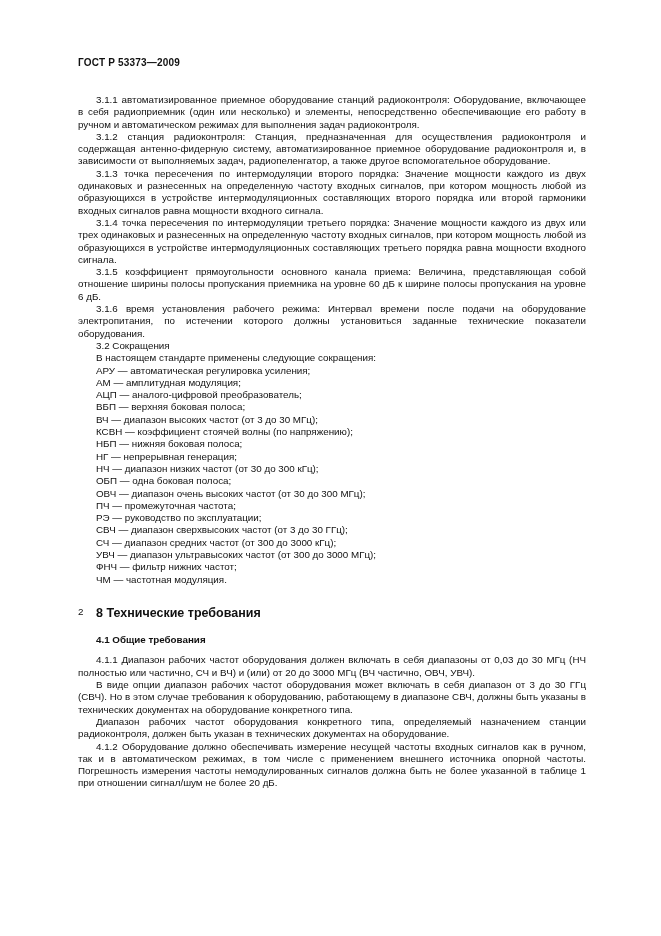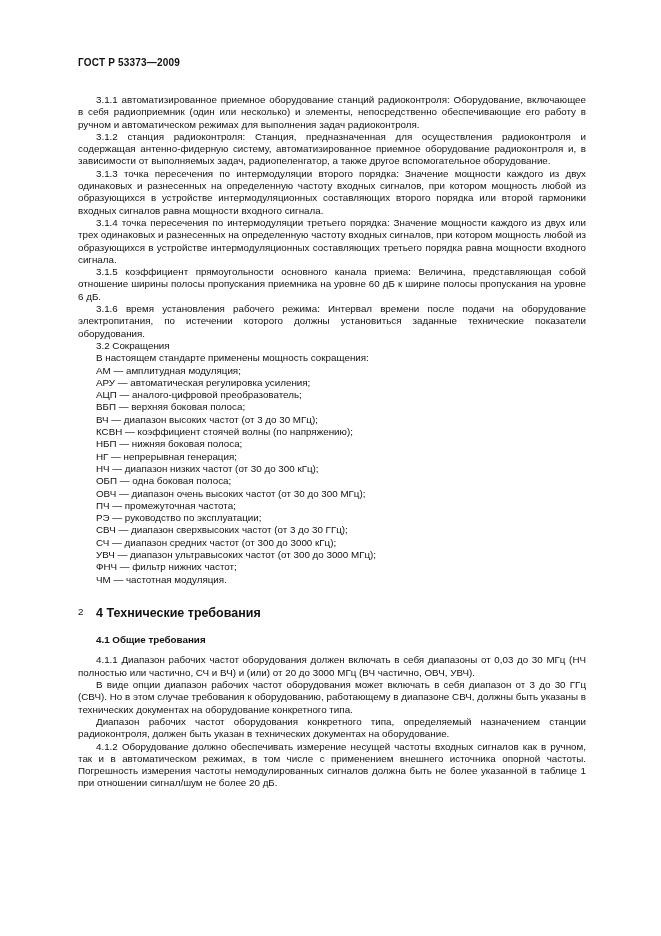--- a/index.html
+++ b/index.html
@@ -79,44 +79,44 @@
       <span class="bold">3.1.5 коэффициент прямоугольности основного канала приема:</span>
       <span>Величина, представляющая собой отношение ширины полосы пропускания приемника на уровне 60 дБ к ширине полосы пропускания на уровне 6 дБ.</span>
     </p>
 
     <p class="para">
       <span class="bold">3.1.6 время установления рабочего режима:</span>
       <span>Интервал времени после подачи на оборудование электропитания, по истечении которого должны установиться заданные технические показатели оборудования.</span>
     </p>
 
     <p class="para bold">3.2 Сокращения</p>
-    <p class="para">В настоящем стандарте применены мощность сокращения:</p>
+    <p class="para">В настоящем стандарте применены следующие сокращения:</p>
 
     <div>
+      <div class="abbr-line">АРУ — автоматическая регулировка усиления;</div>
       <div class="abbr-line">АМ — амплитудная модуляция;</div>
-      <div class="abbr-line">АРУ — автоматическая регулировка усиления;</div>
       <div class="abbr-line">АЦП — аналого-цифровой преобразователь;</div>
       <div class="abbr-line">ВБП — верхняя боковая полоса;</div>
       <div class="abbr-line">ВЧ — диапазон высоких частот (от 3 до 30 МГц);</div>
       <div class="abbr-line">КСВН — коэффициент стоячей волны (по напряжению);</div>
       <div class="abbr-line">НБП — нижняя боковая полоса;</div>
       <div class="abbr-line">НГ — непрерывная генерация;</div>
       <div class="abbr-line">НЧ — диапазон низких частот (от 30 до 300 кГц);</div>
       <div class="abbr-line">ОБП — одна боковая полоса;</div>
       <div class="abbr-line">ОВЧ — диапазон очень высоких частот (от 30 до 300 МГц);</div>
       <div class="abbr-line">ПЧ — промежуточная частота;</div>
       <div class="abbr-line">РЭ — руководство по эксплуатации;</div>
       <div class="abbr-line">СВЧ — диапазон сверхвысоких частот (от 3 до 30 ГГц);</div>
       <div class="abbr-line">СЧ — диапазон средних частот (от 300 до 3000 кГц);</div>
       <div class="abbr-line">УВЧ — диапазон ультравысоких частот (от 300 до 3000 МГц);</div>
       <div class="abbr-line">ФНЧ — фильтр нижних частот;</div>
       <div class="abbr-line">ЧМ — частотная модуляция.</div>
     </div>
 
-    <h2 class="section-title">4 Технические требования</h2>
+    <h2 class="section-title">8 Технические требования</h2>
 
     <p class="para bold subsection-title">4.1 Общие требования</p>
 
     <p class="para">4.1.1 Диапазон рабочих частот оборудования должен включать в себя диапазоны от 0,03 до 30 МГц (НЧ полностью или частично, СЧ и ВЧ) и (или) от 20 до 3000 МГц (ВЧ частично, ОВЧ, УВЧ).</p>
     <p class="para">В виде опции диапазон рабочих частот оборудования может включать в себя диапазон от 3 до 30 ГГц (СВЧ). Но в этом случае требования к оборудованию, работающему в диапазоне СВЧ, должны быть указаны в технических документах на оборудование конкретного типа.</p>
     <p class="para">Диапазон рабочих частот оборудования конкретного типа, определяемый назначением станции радиоконтроля, должен быть указан в технических документах на оборудование.</p>
     <p class="para">4.1.2 Оборудование должно обеспечивать измерение несущей частоты входных сигналов как в ручном, так и в автоматическом режимах, в том числе с применением внешнего источника опорной частоты. Погрешность измерения частоты немодулированных сигналов должна быть не более указанной в таблице 1 при отношении сигнал/шум не более 20 дБ.</p>
 
   </div>
 

